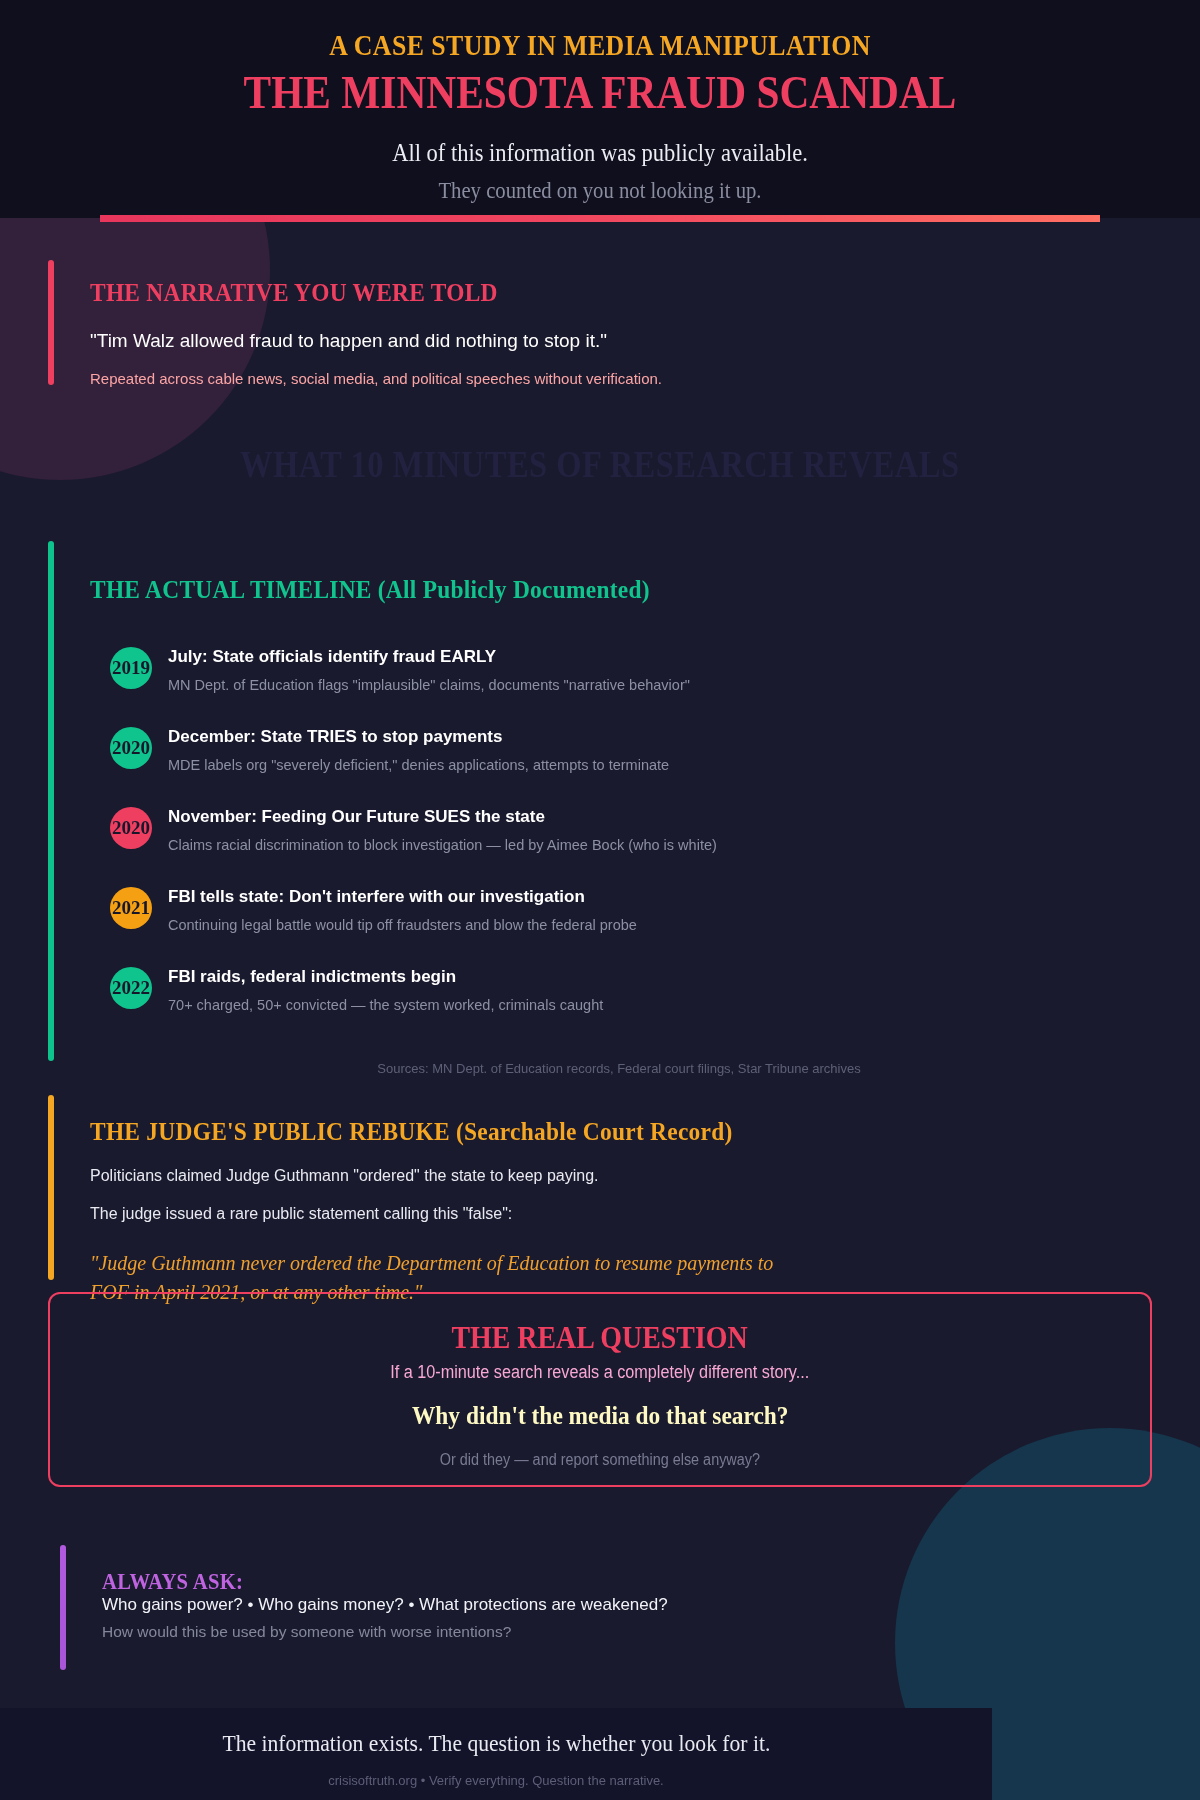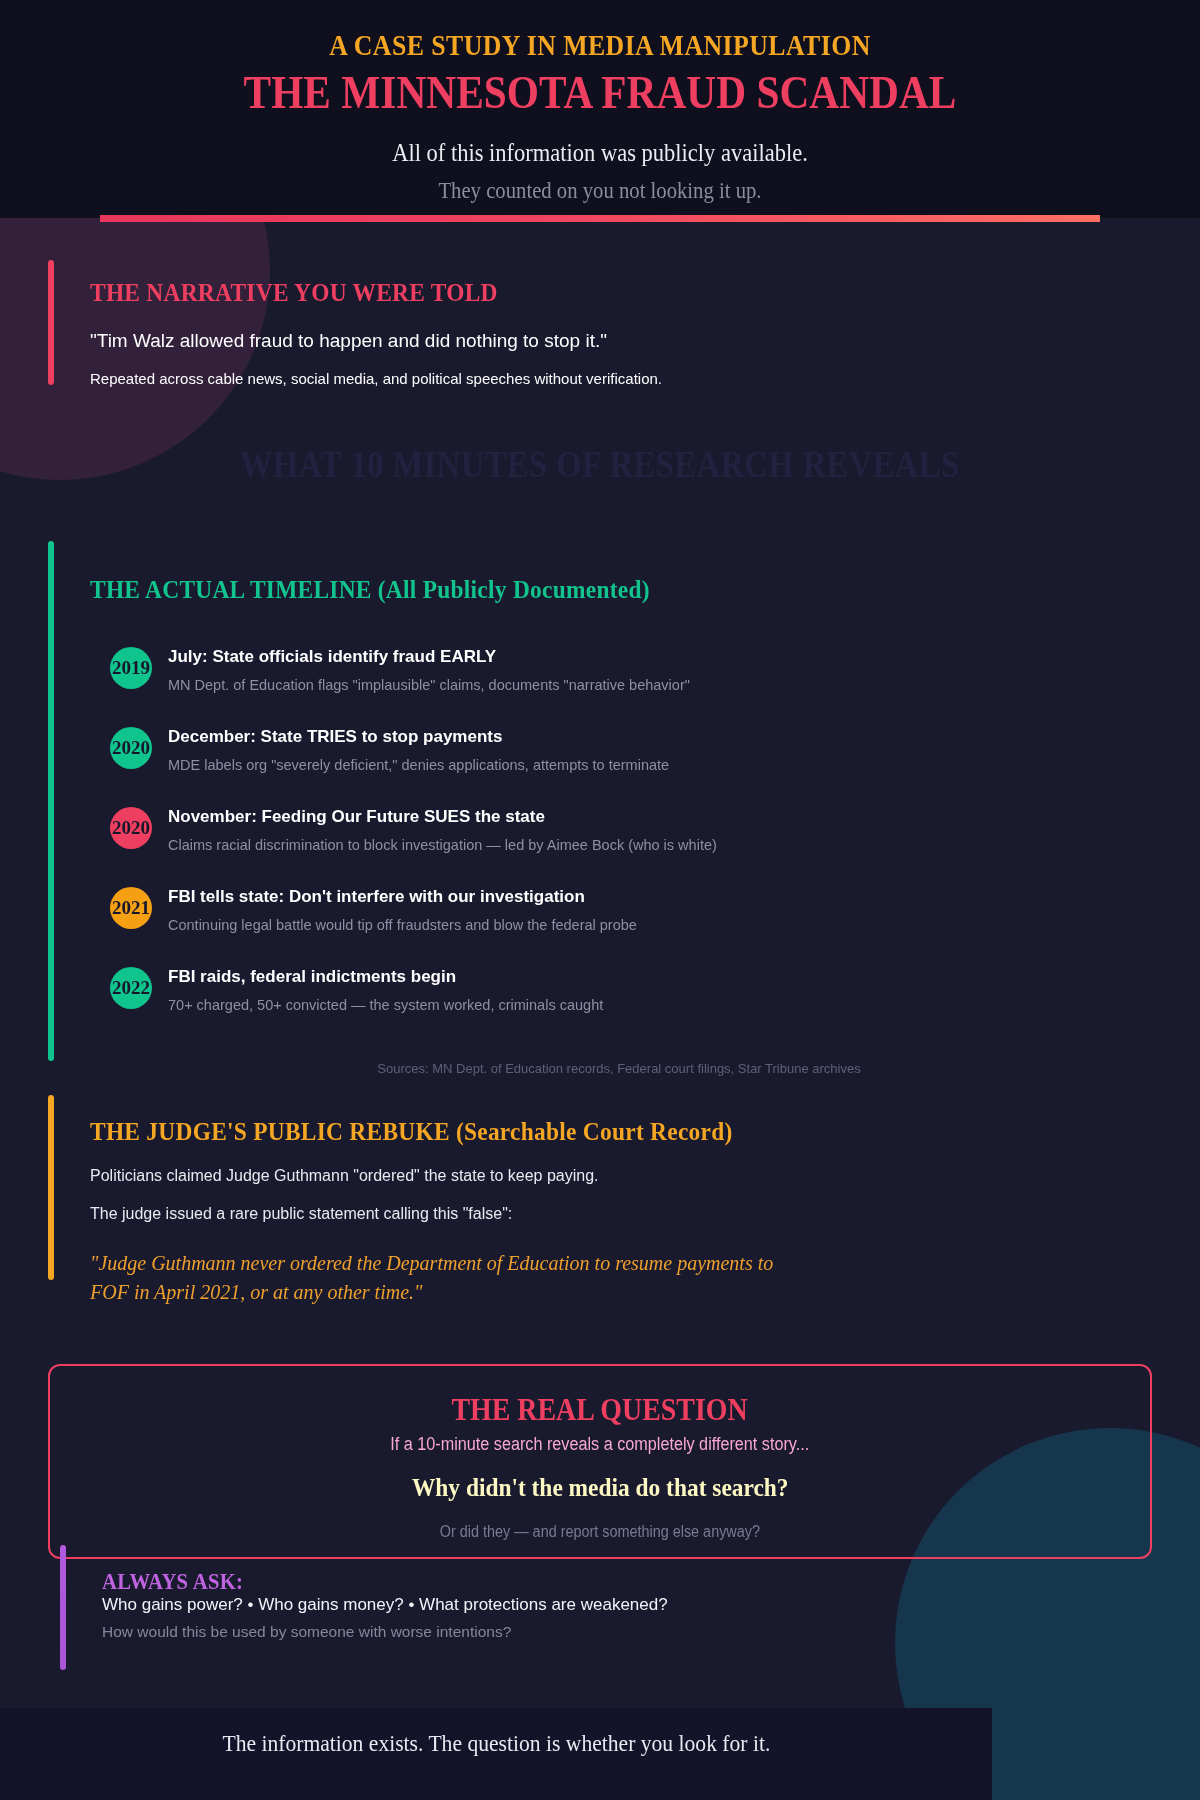--- a/index.html
+++ b/index.html
@@ -94,21 +94,21 @@
   
   #narrative { position:absolute; left:0; top:240px; width:1200px; }
   #narrative .accent-bar { top:20px; height:125px; background:#ef3f61; }
   #narrative .sec-head { font-size:26px; color:#ef3f61; margin-left:90px; padding-top:38px; }
   .narr-quote {
     margin-left:90px; margin-top:22px;
     font-size:19px; color:#ffffff;
   }
   .narr-note {
     margin-left:90px; margin-top:18px;
-    font-size:15px; color:#ffffff;
+    font-size:15px; color:#fca5a5;
   }
 
   
   .ghost {
     position:absolute; left:0; top:443px; width:1200px;
     text-align:center;
     font-family:"Liberation Serif", serif;
     font-weight:bold;
     font-size:37px;
     color:#232140;
@@ -155,21 +155,21 @@
     font-family:"Liberation Serif", serif;
     font-style:italic;
     font-size:20px;
     line-height:1.45;
     color:#f0a02c;
     max-width:700px;
   }
 
   
   #realq {
-    position:absolute; left:48px; top:1364px;
+    position:absolute; left:48px; top:1292px;
     width:1104px; height:195px;
     border:2px solid #ef3f61;
     border-radius:12px;
     text-align:center;
     z-index:2;
   }
   .rq-title {
     font-family:"Liberation Serif", serif;
     font-weight:bold;
     font-size:31px;
@@ -307,15 +307,16 @@
     <div class="accent-bar"></div>
     <div class="sec-head">ALWAYS ASK:</div>
     <div class="ask-line1">Who gains power? • Who gains money? • What protections are weakened?</div>
     <div class="ask-line2">How would this be used by someone with worse intentions?</div>
   </div>
 
   <div class="footer">
     <div class="foot-main">
       <span>The information exists. The question is whether you look for it.</span>
     </div>
+    <div class="foot-sub">crisisoftruth.org • Verify everything. Question the narrative.</div>
   </div>
 
 </div>
 
 </body></html>

